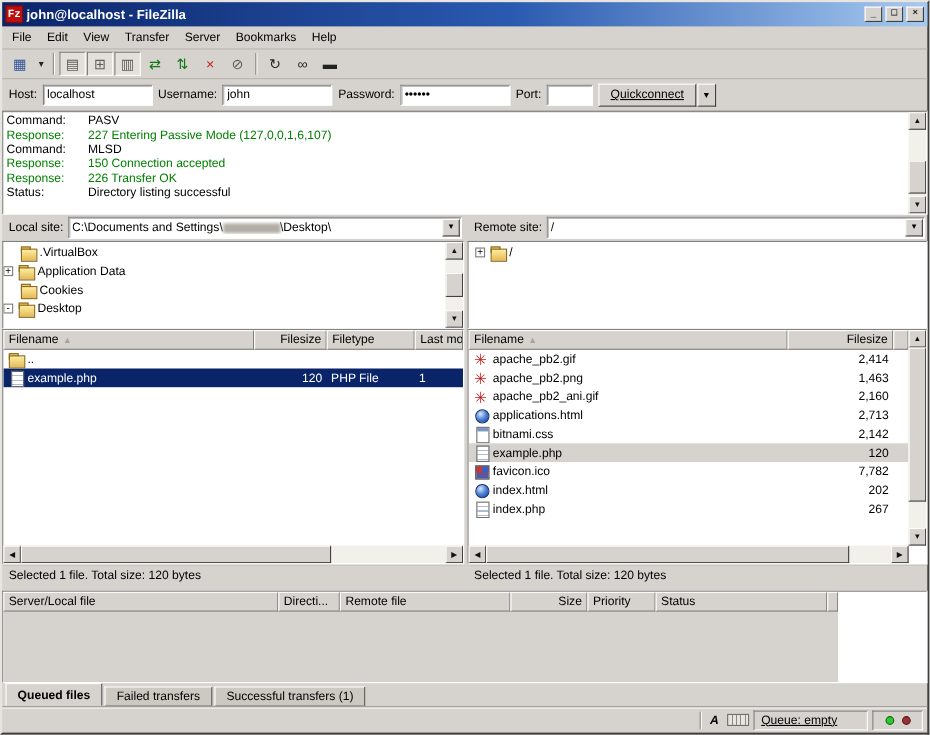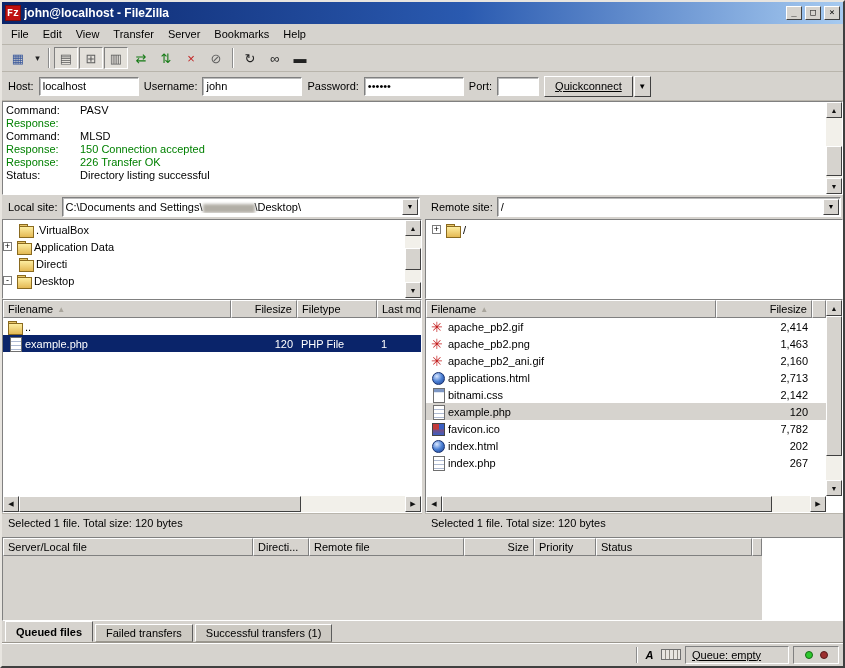--- a/index.html
+++ b/index.html
@@ -226,20 +226,21 @@
     <button class="q-drop">▼</button>
   </div>
 
   <div class="log">
     <div class="log-line kind-command">
         <span class="log-label">Command:</span>
         <span>PASV</span>
       </div>
     <div class="log-line kind-response">
         <span class="log-label">Response:</span>
+        <span>227 Entering Passive Mode (127,0,0,1,6,107)</span>
       </div>
     <div class="log-line kind-command">
         <span class="log-label">Command:</span>
         <span>MLSD</span>
       </div>
     <div class="log-line kind-response">
         <span class="log-label">Response:</span>
         <span>150 Connection accepted</span>
       </div>
     <div class="log-line kind-response">
@@ -274,21 +275,21 @@
           <span>.VirtualBox</span>
         </div>
         <div class="tree-row">
           <span class="expander">+</span>
           <span class="ficon" data-icon="folder"></span>
           <span>Application Data</span>
         </div>
         <div class="tree-row">
           <span class="exp-space"></span>
           <span class="ficon" data-icon="folder"></span>
-          <span>Directi</span>
+          <span>Cookies</span>
         </div>
         <div class="tree-row">
           <span class="expander">-</span>
           <span class="ficon" data-icon="folder"></span>
           <span>Desktop</span>
         </div>
         <div class="vscroll">
           <div class="sb-btn sb-up">▲</div>
           <div class="sb-thumb v-thumb" style="top:28px;height:22px"></div>
           <div class="sb-btn sb-down">▼</div>

